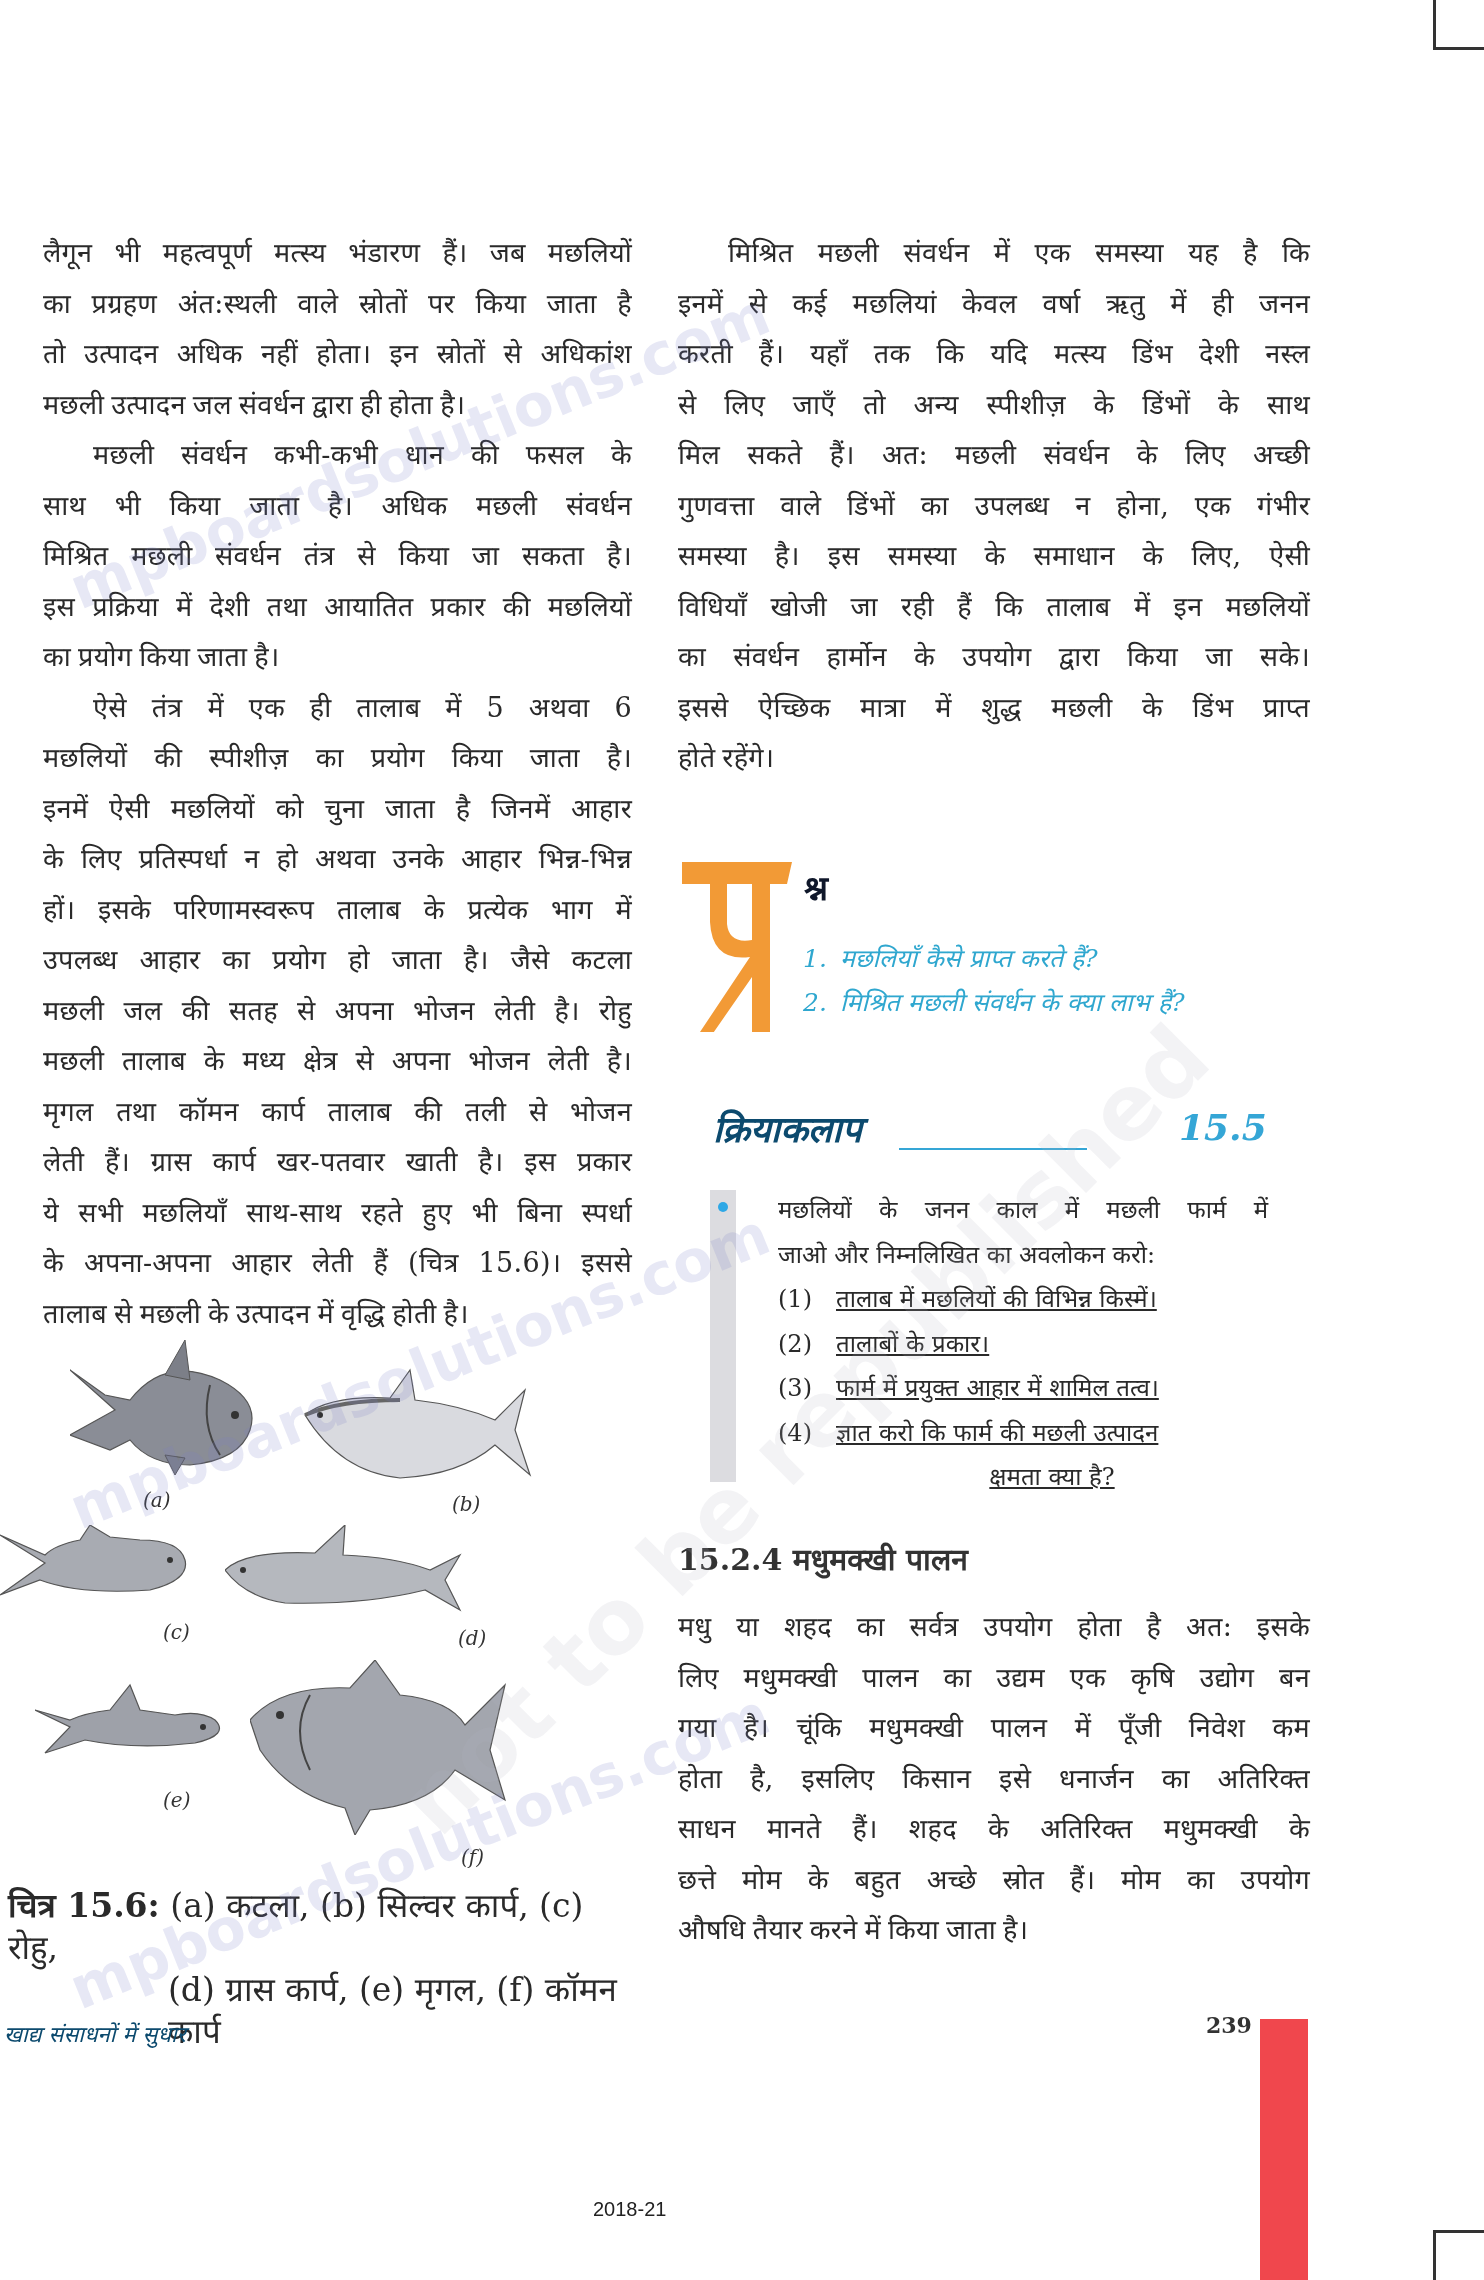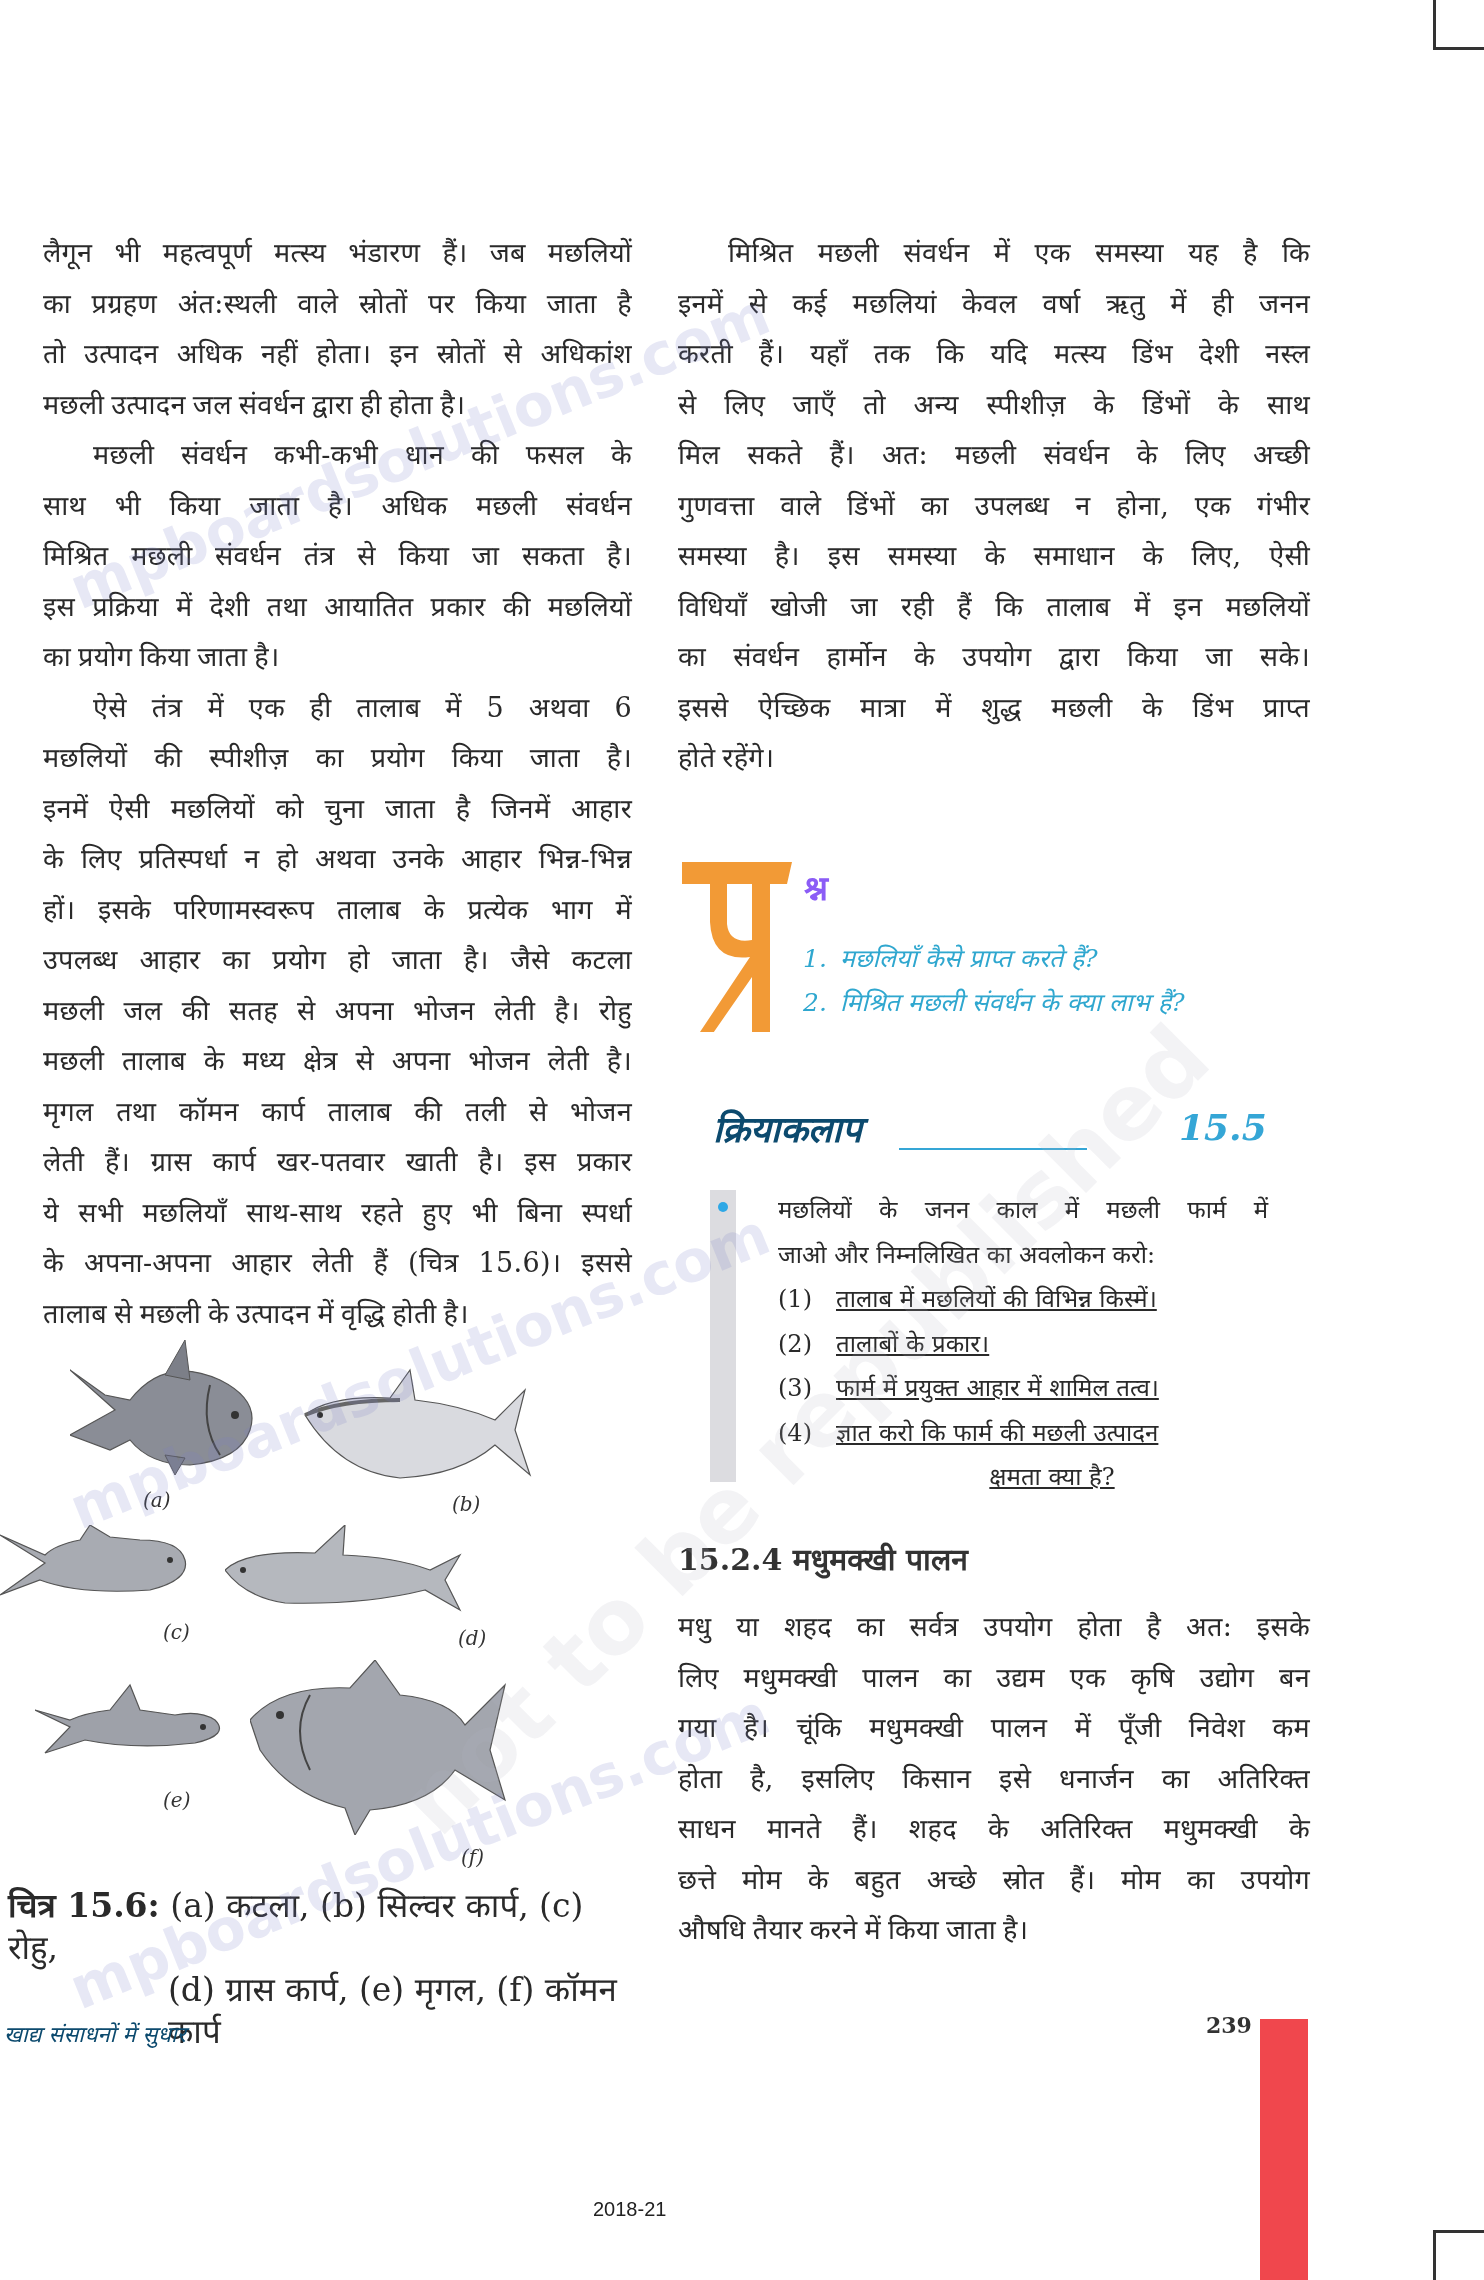--- a/index.html
+++ b/index.html
@@ -32,21 +32,21 @@
   .caption .cap-line2 { padding-left: 160px; display: block; }
 
   .footer-left { position: absolute; left: 4px; top: 2018px; font-size: 22px; font-style: italic; color: #0c4a6e; }
   .page-num { position: absolute; left: 1206px; top: 2012px; font-size: 22px; font-weight: bold; color: #333; }
   .red-bar { position: absolute; left: 1260px; top: 2019px; width: 48px; height: 261px; background: #f0474d; }
   .year { position: absolute; left: 593px; top: 2198px; font-family: "Liberation Sans", sans-serif; font-size: 20px; color: #222; }
 
   
   .q-block { position: absolute; left: 674px; top: 862px; width: 640px; height: 170px; }
   .q-big { position: absolute; left: 8px; top: 0; width: 120px; height: 170px; }
-  .q-title { position: absolute; left: 130px; top: 2px; font-size: 34px; font-weight: bold; color: #8b5cf6; }
+  .q-title { position: absolute; left: 130px; top: 2px; font-size: 34px; font-weight: bold; color: #0f172a; }
   .q-item { position: absolute; left: 116px; font-size: 25px; font-style: italic; color: #2fa7cf; white-space: nowrap; text-align: center; }
   .q-item .num { display: inline-block; width: 50px; }
 
   
   .act-head { position: absolute; left: 713px; top: 1104px; width: 550px; height: 50px; }
   .act-title { position: absolute; left: 0; top: 0; font-size: 36px; font-style: italic; font-weight: bold; color: #0c4a6e; }
   .act-rule { position: absolute; left: 186px; top: 44px; width: 188px; height: 2px; background: #35a6d6; }
   .act-num { position: absolute; left: 466px; top: 2px; font-size: 36px; font-style: italic; font-weight: bold; color: #35a6d6; }
   .act-bar { position: absolute; left: 710px; top: 1190px; width: 26px; height: 292px; background: #dcdce0; }
   .act-dot { position: absolute; left: 718px; top: 1202px; width: 10px; height: 10px; border-radius: 50%; background: #2ea8e6; }

